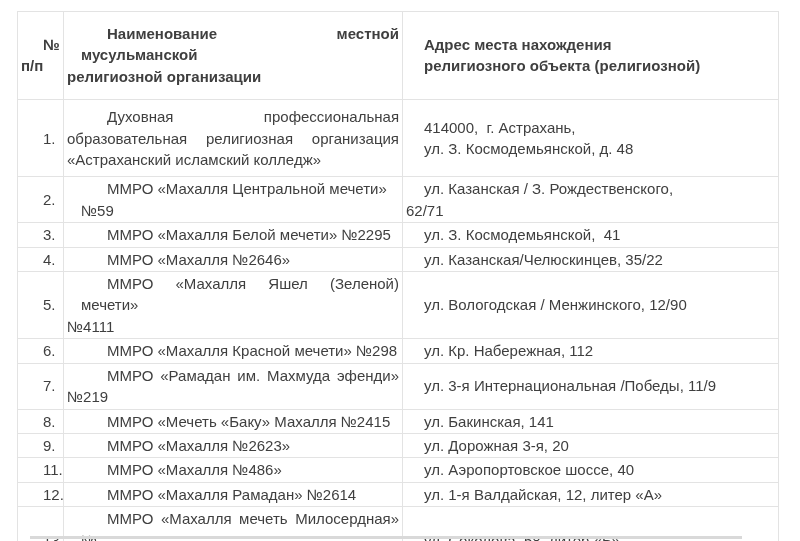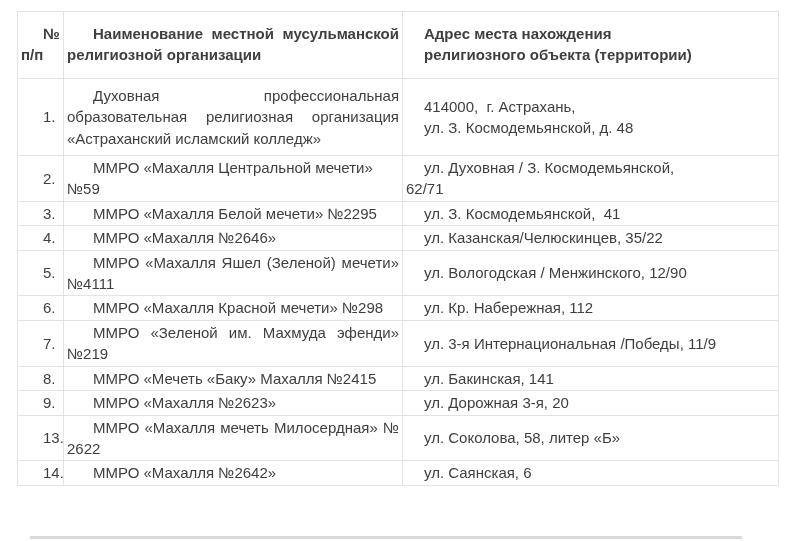--- a/index.html
+++ b/index.html
@@ -39,21 +39,21 @@
     padding-bottom: 12px;
   }
   .org-table tbody tr:first-child td {
     padding-top: 6px;
     padding-bottom: 6px;
   }
 
   .ln { white-space: pre-wrap; }
   .ln.just { text-align: justify; text-align-last: justify; }
   .col-num  .ln.ind { text-indent: 22px; }
-  .col-name .ln.ind { text-indent: 26px; }
+  .col-name .ln.ind { text-indent: 26px; margin-left: 14px; }
   .col-addr .ln.ind { text-indent: 18px; }
 
   .bottom-divider {
     position: absolute;
     left: 30px; top: 536px;
     width: 712px; height: 3px;
     background: var(--divider, #d9d9d9);
   }
 </style>
 </head>
@@ -71,21 +71,21 @@
         <th class="col-num">
             <div class="ln ind">№</div>
             <div class="ln">п/п</div>
           </th>
         <th class="col-name">
             <div class="ln ind just">Наименование местной мусульманской</div>
             <div class="ln">религиозной организации</div>
           </th>
         <th class="col-addr">
             <div class="ln ind">Адрес места нахождения</div>
-            <div class="ln ind">религиозного объекта (территории)</div>
+            <div class="ln ind">религиозного объекта (религиозной)</div>
           </th>
       </tr>
     </thead>
     <tbody>
         <tr>
           <td class="col-num">
             <div class="ln ind">1.</div>
           </td>
           <td class="col-name">
             <div class="ln ind just">Духовная профессиональная</div>
@@ -98,21 +98,21 @@
           </td>
         </tr>
         <tr>
           <td class="col-num">
             <div class="ln ind">2.</div>
           </td>
           <td class="col-name">
             <div class="ln ind">ММРО «Махалля Центральной мечети» №59</div>
           </td>
           <td class="col-addr">
-            <div class="ln ind">ул. Духовная / З. Космодемьянской,</div>
+            <div class="ln ind">ул. Казанская / З. Рождественского,</div>
             <div class="ln">62/71</div>
           </td>
         </tr>
         <tr>
           <td class="col-num">
             <div class="ln ind">3.</div>
           </td>
           <td class="col-name">
             <div class="ln ind">ММРО «Махалля Белой мечети» №2295</div>
           </td>
@@ -152,21 +152,21 @@
           </td>
           <td class="col-addr">
             <div class="ln ind">ул. Кр. Набережная, 112</div>
           </td>
         </tr>
         <tr>
           <td class="col-num">
             <div class="ln ind">7.</div>
           </td>
           <td class="col-name">
-            <div class="ln ind just">ММРО «Зеленой им. Махмуда эфенди»</div>
+            <div class="ln ind just">ММРО «Рамадан им. Махмуда эфенди»</div>
             <div class="ln">№219</div>
           </td>
           <td class="col-addr">
             <div class="ln ind">ул. 3-я Интернациональная /Победы, 11/9</div>
           </td>
         </tr>
         <tr>
           <td class="col-num">
             <div class="ln ind">8.</div>
           </td>
@@ -179,20 +179,42 @@
         </tr>
         <tr>
           <td class="col-num">
             <div class="ln ind">9.</div>
           </td>
           <td class="col-name">
             <div class="ln ind">ММРО «Махалля №2623»</div>
           </td>
           <td class="col-addr">
             <div class="ln ind">ул. Дорожная 3-я, 20</div>
+          </td>
+        </tr>
+        <tr>
+          <td class="col-num">
+            <div class="ln ind">11.</div>
+          </td>
+          <td class="col-name">
+            <div class="ln ind">ММРО «Махалля №486»</div>
+          </td>
+          <td class="col-addr">
+            <div class="ln ind">ул. Аэропортовское шоссе, 40</div>
+          </td>
+        </tr>
+        <tr>
+          <td class="col-num">
+            <div class="ln ind">12.</div>
+          </td>
+          <td class="col-name">
+            <div class="ln ind">ММРО «Махалля Рамадан» №2614</div>
+          </td>
+          <td class="col-addr">
+            <div class="ln ind">ул. 1-я Валдайская, 12, литер «А»</div>
           </td>
         </tr>
         <tr>
           <td class="col-num">
             <div class="ln ind">13.</div>
           </td>
           <td class="col-name">
             <div class="ln ind just">ММРО «Махалля мечеть Милосердная» №</div>
             <div class="ln">2622</div>
           </td>

